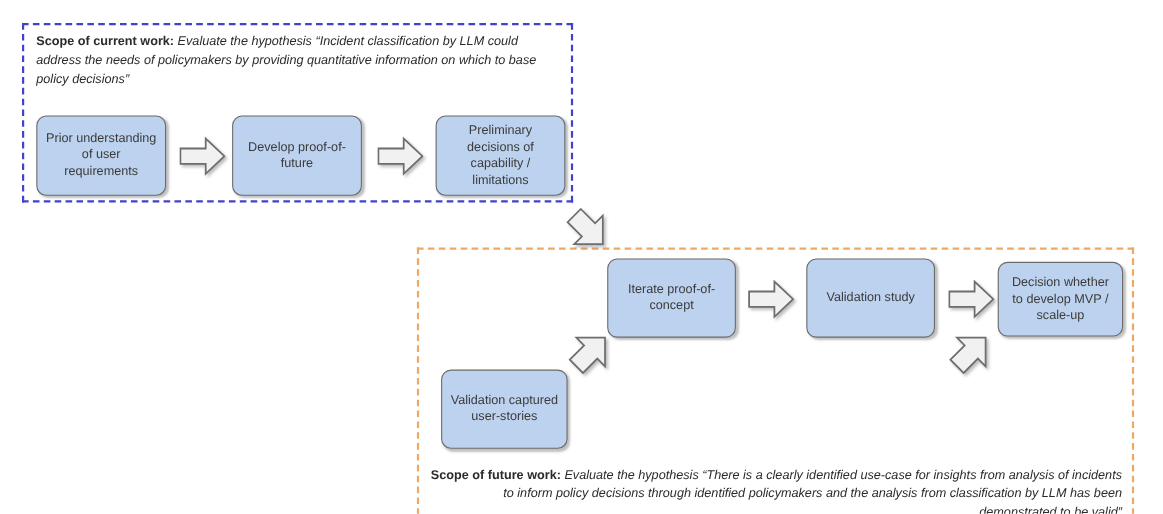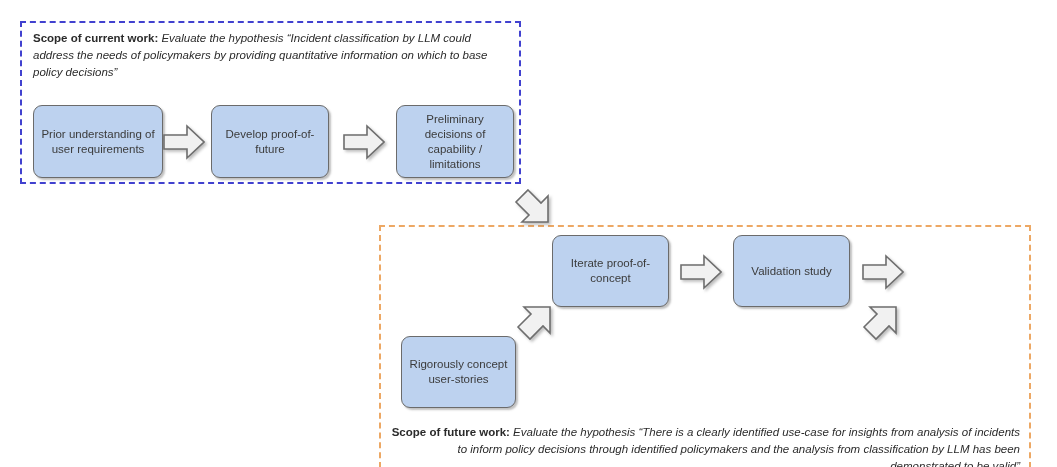--- a/index.html
+++ b/index.html
@@ -83,21 +83,21 @@
     justify-content: center;
     text-align: center;
     font-size: 11.5px;
     line-height: 15px;
     color: #3b3b3b;
     box-shadow: 2px 2px 2px rgba(90,90,90,0.38);
     padding: 2px 6px;
   }
 
   
-  .n-prior        { left: 33px;  top: 89px;  width: 130px; height: 73px; }
+  .n-prior        { left: 33px;  top: 89px;  width: 118px; height: 73px; }
   .n-develop      { left: 211px; top: 89px;  width: 118px; height: 73px; }
   .n-prelim       { left: 396px; top: 89px;  width: 118px; height: 73px; }
 
   
   .n-iterate      { left: 552px; top: 219px; width: 117px; height: 72px; }
   .n-validation   { left: 733px; top: 219px; width: 117px); height: 72px; }
   .n-validation   { left: 733px; top: 219px; width: 117px; height: 72px; }
   .n-decision     { left: 907px; top: 222px; width: 114px; height: 68px; }
   .n-stories      { left: 401px; top: 320px; width: 115px; height: 72px; }
   .n-feedback     { left: 733px; top: 320px; width: 117px; height: 72px; }
@@ -149,23 +149,26 @@
   <div class="scope-caption caption-future"><span class="lead"><b>Scope of future work:</b></span><span> Evaluate the hypothesis “There is a clearly identified use-case for insights from analysis of incidents to inform policy decisions through identified policymakers and the analysis from classification by LLM has been demonstrated to be valid”</span></div>
 
   <div class="node n-iterate">
     <span>Iterate proof-of-concept</span>
   </div>
 
   <div class="node n-validation">
     <span>Validation study</span>
   </div>
 
+  <div class="node n-decision">
+    <span>Decision whether to develop MVP / scale-up</span>
+  </div>
 
   <div class="node n-stories">
-    <span>Rigorously concept user-stories</span>
+    <span>Validation captured user-stories</span>
   </div>
 
 
   <div class="arrow a-right-1">
     <svg width="42" height="36" viewBox="0 0 42 36">
       <polygon points="1,11 24,11 24,2 41,18 24,34 24,25 1,25"></polygon>
     </svg>
   </div>
 
   <div class="arrow a-right-2">

